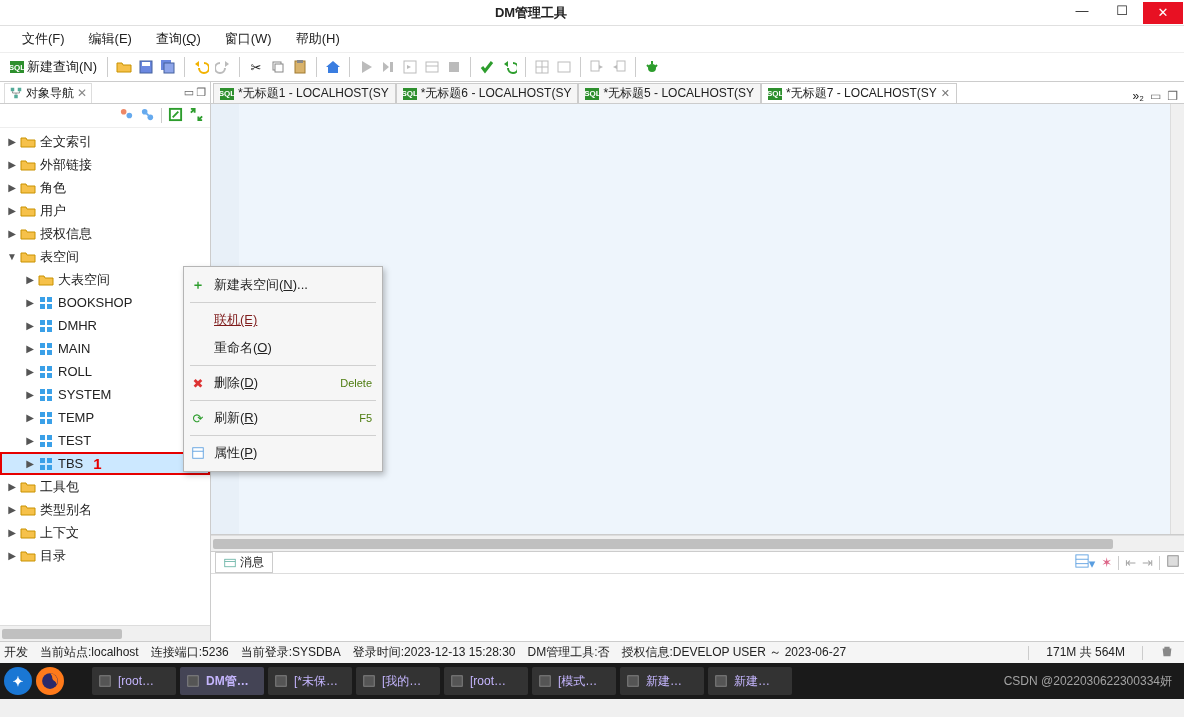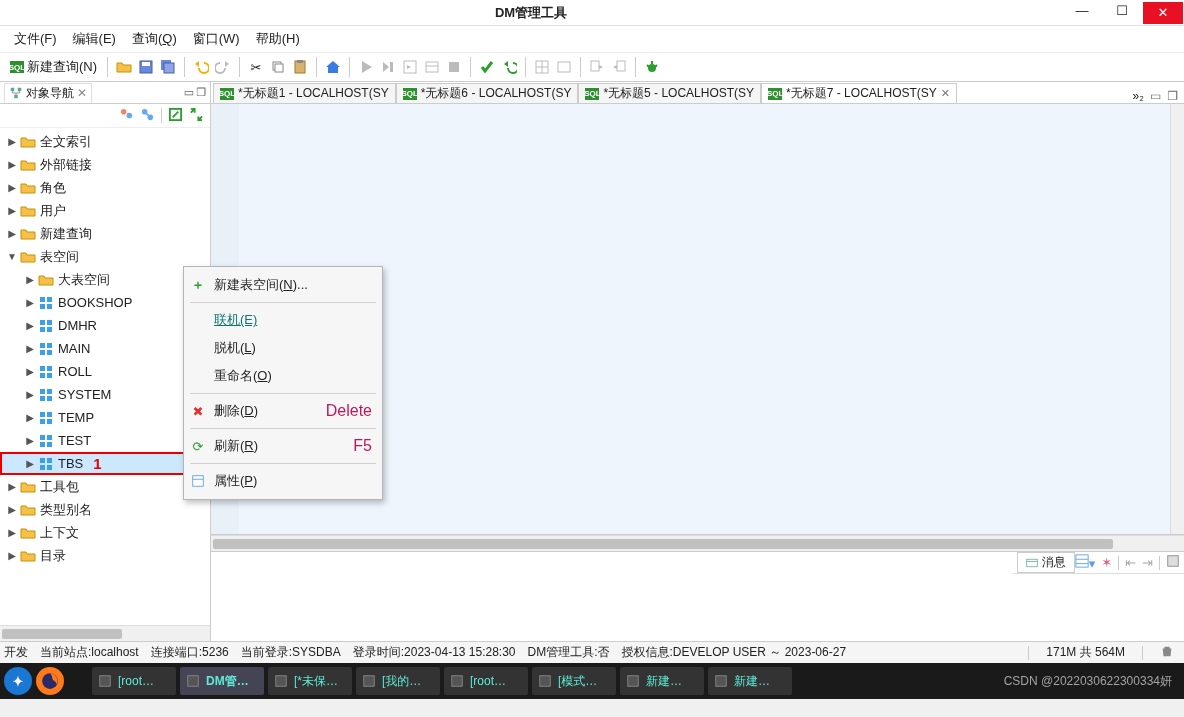--- a/index.html
+++ b/index.html
@@ -3,21 +3,21 @@
 <meta charset="utf-8">
 <style>
   * { box-sizing: border-box; margin: 0; padding: 0; font-family: "Microsoft YaHei", Arial, sans-serif; }
   body { width: 1184px; height: 717px; background: #f0f0f0; font-size: 13px; color: #222; overflow: hidden; position: relative; }
   .titlebar { height: 26px; background: #fff; display: flex; align-items: center; border-bottom: 1px solid #e0e0e0; }
   .titlebar .title { flex: 1; text-align: center; font-weight: bold; font-size: 13px; }
   .titlebar .winbtns { display: flex; }
   .titlebar .winbtn { width: 38px; height: 18px; display: flex; align-items: center; justify-content: center; background:#fff; margin:0 1px;}
   .titlebar .close { background: #e81123; color: #fff; width: 40px; height:22px;}
   .menubar { height: 26px; display: flex; align-items: center; gap: 4px; padding: 0 8px; background: #fff; }
-  .menubar .mitem { padding: 2px 6px; cursor: default; }
+  .menubar .mitem { padding: 2px 6px; cursor: default; margin-left: 8px; }
   .toolbar { height: 30px; display: flex; align-items: center; padding: 0 6px; background: #fff; border-top:1px solid #eee; border-bottom:1px solid #ccc; gap: 2px;}
   .tbbtn { min-width: 20px; height: 22px; display: inline-flex; align-items: center; justify-content: center; padding: 0 2px; }
   .tbbtn svg { width: 16px; height: 16px; }
   .tbsep { width: 1px; height: 20px; background: #ccc; margin: 0 4px; }
   .new-query { display:inline-flex; align-items:center; gap:3px; padding: 0 4px;}
   .main { display: flex; height: 559px; background: #fff;}
   .left { width: 211px; border-right: 1px solid #ccc; display: flex; flex-direction: column; background:#fff;}
   .panel-tab { height: 22px; display: flex; align-items: center; padding: 0 4px; border-bottom: 1px solid #ccc; font-size:12px;}
   .panel-tab .ptitle { display:inline-flex; align-items:center; gap:3px; border:1px solid #ddd; padding:1px 4px; background:#fff; border-bottom:none;}
   .panel-tab .spacer { flex:1; }
@@ -36,45 +36,45 @@
   .right { flex:1; display:flex; flex-direction:column; position:relative;}
   .ed-tabs { height:22px; display:flex; align-items:flex-end; border-bottom:1px solid #ccc; padding-left:2px; gap:0;}
   .ed-tab { border:1px solid #ccc; border-bottom:none; background:#f5f5f5; height:20px; display:inline-flex; align-items:center; gap:4px; padding:0 6px; font-size:12px; max-width:210px; overflow:hidden;}
   .ed-tab.active { background:#fff;}
   .sql-icon { width:14px; height:12px; background:#2d8f2d; color:#fff; font-size:8px; display:inline-flex; align-items:center; justify-content:center; font-weight:bold;}
   .ed-close { font-size:11px; color:#777;}
   .ed-tab-extra { margin-left:auto; display:flex; align-items:center; gap:6px; padding:0 6px; font-size:12px;}
   .editor { flex:1; display:flex; background:#fff; border-bottom:1px solid #ccc;}
   .gutter { width:28px; background:#e8f0f8;}
   .ed-body { flex:1; background:#eef5fc; padding:4px; font-family:monospace; font-size:13px; color:#333;}
-  .msg-panel { height:90px; border-top:1px solid #ccc; display:flex; flex-direction:row;justify-content:flex-end;}
+  .msg-panel { height:90px; border-top:1px solid #ccc; display:flex; flex-direction:column;}
   .msg-head { height:22px; display:flex; align-items:center; border-bottom:1px solid #ddd; padding:0 4px;}
   .msg-head .mtab { border:1px solid #ccc; background:#fff; padding:1px 8px; font-size:12px; display:inline-flex; align-items:center; gap:4px;}
   .msg-head .spacer{flex:1;}
   .msg-head .icons { display:flex; gap:6px; align-items:center;}
   .msg-body { flex:1; padding:4px 8px; font-family:monospace; font-size:13px; overflow:auto;}
   .msg-body .link { color:#1a5fc4; text-decoration:underline;}
   .scroll-h { height:16px; background:#f0f0f0; border-top:1px solid #ddd; position:relative;}
   .scroll-h .thumb { position:absolute; height:10px; top:3px; background:#c0c0c0; border-radius:2px;}
   .statusbar { height:22px; background:#f5f5f5; border-top:1px solid #ccc; display:flex; align-items:center; font-size:12px; padding:0 4px; gap:12px;}
   .statusbar .ssep { width:1px; height:14px; background:#ccc;}
   .statusbar .right-status { margin-left:auto; display:flex; align-items:center; gap:17px; padding-right:6px;}
   .taskbar { height:36px; background:#1a1a1a; display:flex; align-items:center; padding:0 4px; gap:4px;}
-  .task-item { height:28px; min-width:84px; background:#333; color:#5eead4; display:flex; align-items:center; gap:6px; padding:0 6px; font-size:12px; border-radius:2px;}
+  .task-item { height:28px; min-width:84px; background:#333; color:#c4b5fd; display:flex; align-items:center; gap:6px; padding:0 6px; font-size:12px; border-radius:2px;}
   .task-item.active { background:#445;font-weight:bold;}
   .task-start { width:28px; height:28px; border-radius:50%; background:#1a77d4; display:flex; align-items:center; justify-content:center; color:#fff; font-weight:bold;}
   .task-ff { width:28px; height:28px; border-radius:50%; background:#ff7a1a; display:flex; align-items:center; justify-content:center;}
   .taskbar .clock { margin-left:auto; color:#a3a3a3; font-size:12px; padding-right:8px;}
   .watermark { position:absolute; right:22px; bottom:42px; color:rgba(120,120,120,0.55); font-size:14px; letter-spacing:0.5px; pointer-events:none;}
   .ctx-menu { position:absolute; left:183px; top:266px; width:200px; background:#f6f6f6; border:1px solid #b5b5b5; box-shadow:2px 3px 6px rgba(0,0,0,0.25); z-index:50; padding:4px 0;}
   .ctx-row { height:28px; display:flex; align-items:center; padding:0 10px 0 6px; gap:8px; font-size:13px;}
   .ctx-row .ci { width:16px; display:inline-flex; justify-content:center;}
   .ctx-row .lbl { flex:1;}
-  .ctx-row .accel { color:#be185d; font-size:16px;}
-  .ctx-row.disabled { color:#0f766e;text-decoration:underline;}
+  .ctx-row .accel { color:#4d7c0f; font-size:11px;}
+  .ctx-row.disabled { color:#7f1d1d;text-decoration:underline;}
   .ctx-row.highlight-ctx { outline:2px solid #e60000; outline-offset:-2px;}
   .ctx-sep { height:1px; background:#d0d0d0; margin:3px 6px;}
   .und { text-decoration: underline; }
   .small-scroll-v { width:14px; background:#f0f0f0; border-left:1px solid #ddd;}
 </style>
 </head>
 <body>
 
 <div class="titlebar">
   <div class="title">DM管理工具</div>
@@ -303,21 +303,21 @@
           </span>
           <span>用户</span>
         </div>
         <div class="tree-row" style="padding-left: 6px;">
           <span class="tw">▶</span>
           <span class="icon">
             <svg viewBox="0 0 16 16" width="16" height="16">
               <path class="folder" d="M1 4h5l1 2h8v7H1z"></path>
             </svg>
           </span>
-          <span>新建查询</span>
+          <span>授权信息</span>
         </div>
         <div class="tree-row" style="padding-left: 6px;">
           <span class="tw">▼</span>
           <span class="icon">
             <svg viewBox="0 0 16 16" width="16" height="16">
               <path class="folder" d="M1 4h5l1 2h8v7H1z"></path>
             </svg>
           </span>
           <span>表空间</span>
         </div>
@@ -530,21 +530,21 @@
       </div>
     </div>
   </div>
 </div>
 
 <div class="statusbar">
   <span>开发</span>
   <span>当前站点:localhost</span>
   <span>连接端口:5236</span>
   <span>当前登录:SYSDBA</span>
-  <span>登录时间:2023-04-13 15:28:30</span>
+  <span>登录时间:2023-12-13 15:28:30</span>
   <span>DM管理工具:否</span>
   <span>授权信息:DEVELOP USER ～ 2023-06-27</span>
   <span class="right-status">
     <span class="ssep"></span>
     <span>171M 共 564M</span>
     <span class="ssep"></span>
     <span><svg width="14" height="14" viewBox="0 0 16 16">
           <path fill="#888" d="M3 5h10l-1 9H4zM5 3h6v2H5z"></path>
         </svg></span>
   </span>
@@ -617,24 +617,20 @@
     <span class="ci" style="color:#2d9d2d;font-weight:bold;">＋</span>
     <span class="lbl">新建表空间(<span class="und">N</span>)...</span>
   </div>
   <div class="ctx-sep"></div>
   <div class="ctx-row disabled">
     <span class="ci"></span>
       <span class="lbl">联机(E)</span>
   </div>
   <div class="ctx-row">
     <span class="ci"></span>
-      <span class="lbl">脱机(<span class="und">L</span>)</span>
-  </div>
-  <div class="ctx-row">
-    <span class="ci"></span>
       <span class="lbl">重命名(<span class="und">O</span>)</span>
   </div>
   <div class="ctx-sep"></div>
   <div class="ctx-row">
     <span class="ci" style="color:#d33;">✖</span>
     <span class="lbl">删除(<span class="und">D</span>)</span>
     <span class="accel">Delete</span>
   </div>
   <div class="ctx-sep"></div>
   <div class="ctx-row">

